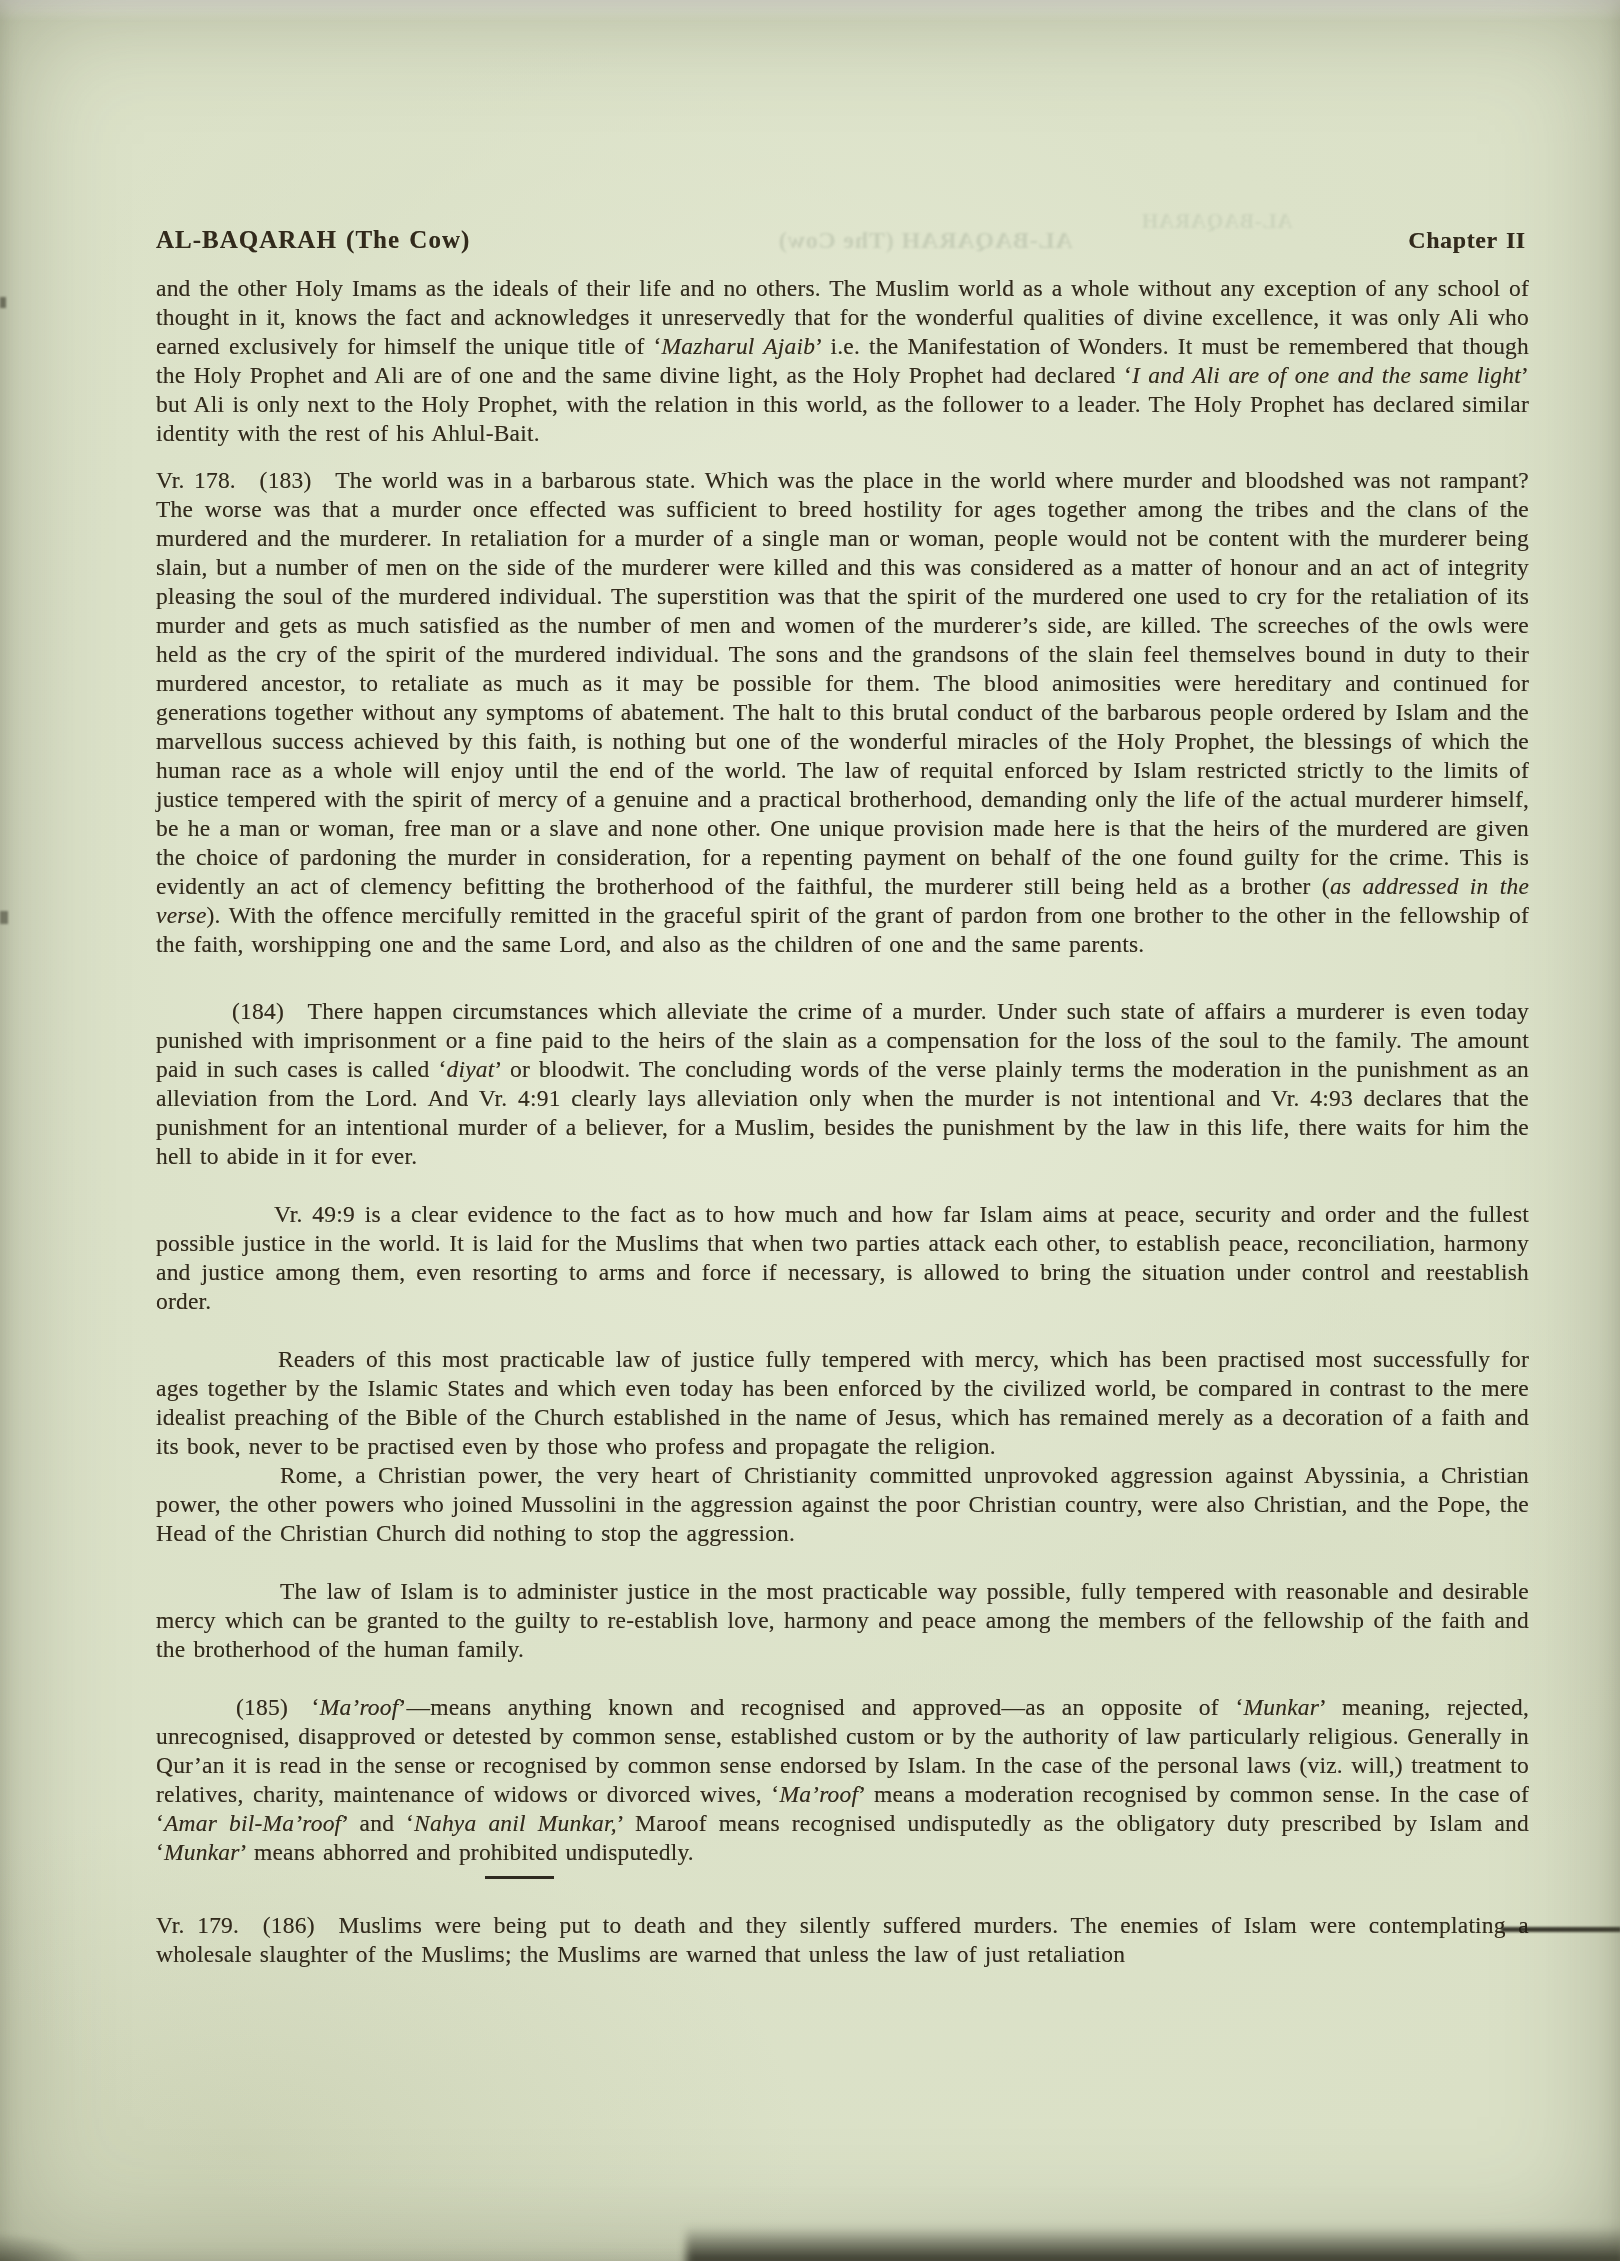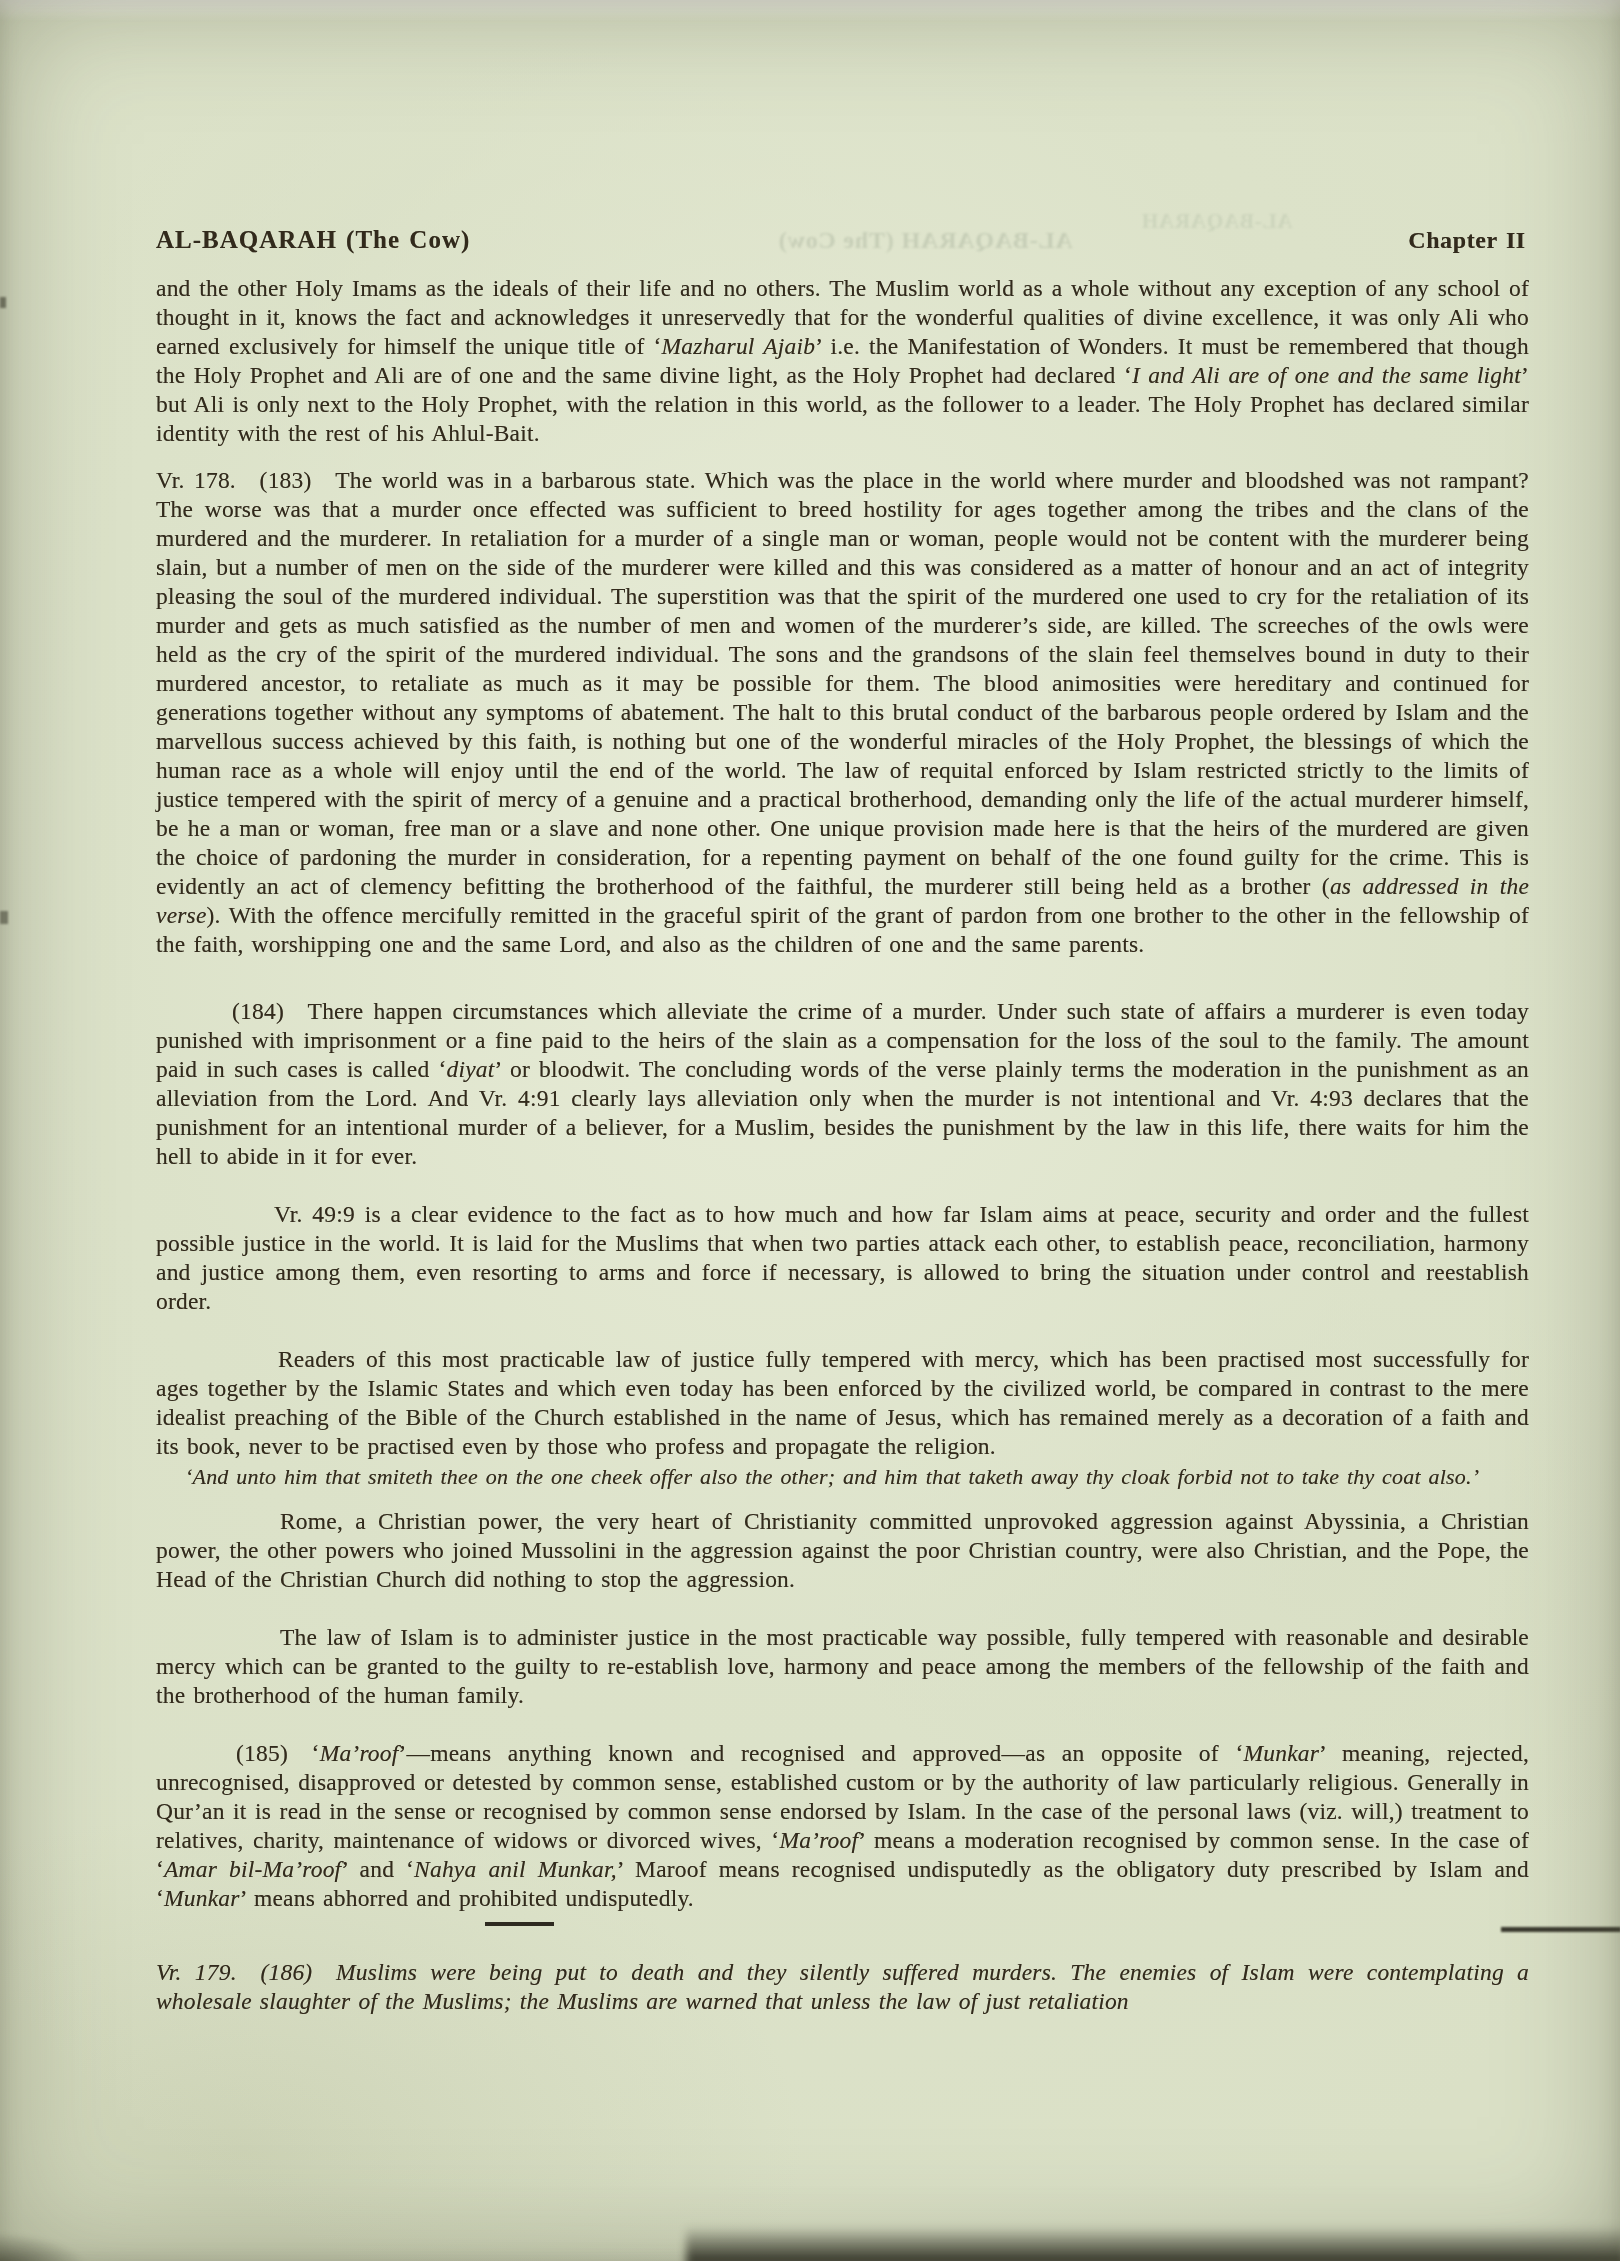--- a/index.html
+++ b/index.html
@@ -41,21 +41,21 @@
   .ap{text-align:right;padding-right:9.6px;margin:0;}
   .divider{width:69px;height:3.2px;background:#2e2a20;border:0;margin:9.6px 0 32px 329px;}
   .pagenum{text-align:center;font-size:25px;margin-top:17.5px;letter-spacing:0.8px;}
   
   p[data-name="para-continuation"]{margin-bottom:17.5px;}
   p[data-name="para-183"]{margin-bottom:38px;}
   p[data-name="para-readers"]{margin-bottom:0;}
   p[data-name="bible-preaches-line"]{margin-bottom:17.5px;}
   p[data-name="quote-2"]{margin-bottom:32px;}
   p[data-name="para-185"]{margin-bottom:1.6px;}
-  p[data-name="para-186"]{margin-bottom:16px;font-style:italic;}
+  p[data-name="para-186"]{margin-bottom:16px;}
   .italic{font-style:italic;}
   
   .ghost{
     position:absolute;transform:scaleX(-1);
     font-weight:bold;font-size:24px;letter-spacing:0.8px;
     color:rgba(104,120,102,.20);filter:blur(1px);
     white-space:nowrap;pointer-events:none;
   }
   .ghost1{left:778px;top:227px;}
   .ghost2{left:1141px;top:209px;font-size:21px;color:rgba(104,120,102,.13);}
@@ -85,21 +85,20 @@
       <span class="hleft" data-name="running-header-title">AL-BAQARAH  (The Cow)</span>
       <span class="hright" data-name="running-header-chapter">Chapter II</span>
     </div>
 
     <div data-name="text-body">
         <p class="para" data-name="para-continuation"><span data-name="text-run">and the other Holy Imams as the ideals of their life and no others.  The Muslim world as a whole without any exception of any school of thought in it, knows the fact and acknowledges it unreservedly that for the wonderful qualities of divine excellence, it was only Ali who earned exclusively for himself the unique title of ‘</span><span class="italic" data-name="italic-phrase">Mazharul Ajaib</span><span data-name="text-run">’ i.e. the Manifestation of Wonders.  It must be remembered that though the Holy Prophet and Ali are of one and the same divine light, as the Holy Prophet had declared ‘</span><span class="italic" data-name="italic-phrase">I and Ali are of one and the same light</span><span data-name="text-run">’ but Ali is only next to the Holy Prophet, with the relation in this world, as the follower to a leader.  The Holy Prophet has declared similar identity with the rest of his Ahlul-Bait.</span></p>
         <p class="para" data-name="para-183"><span data-name="text-run">Vr. 178. (183) The world was in a barbarous state.  Which was the place in the world where murder and bloodshed was not rampant?  The worse was that a murder once effected was sufficient to breed hostility for ages together among the tribes and the clans of the murdered and the murderer.  In retaliation for a murder of a single man or woman, people would not be content with the murderer being slain, but a number of men on the side of the murderer were killed and this was considered as a matter of honour and an act of integrity pleasing the soul of the murdered individual.  The superstition was that the spirit of the murdered one used to cry for the retaliation of its murder and gets as much satisfied as the number of men and women of the murderer’s side, are killed.  The screeches of the owls were held as the cry of the spirit of the murdered individual.  The sons and the grandsons of the slain feel themselves bound in duty to their murdered ancestor, to retaliate as much as it may be possible for them.  The blood animosities were hereditary and continued for generations together without any symptoms of abatement.  The halt to this brutal conduct of the barbarous people ordered by Islam and the marvellous success achieved by this faith, is nothing but one of the wonderful miracles of the Holy Prophet, the blessings of which the human race as a whole will enjoy until the end of the world.  The law of requital enforced by Islam restricted strictly to the limits of justice tempered with the spirit of mercy of a genuine and a practical brotherhood, demanding only the life of the actual murderer himself, be he a man or woman, free man or a slave and none other. One unique provision made here is that the heirs of the murdered are given the choice of pardoning the murder in consideration, for a repenting payment on behalf of the one found guilty for the crime. This is evidently an act of clemency befitting the brotherhood of the faithful, the murderer still being held as a brother (</span><span class="italic" data-name="italic-phrase">as addressed in the verse</span><span data-name="text-run">).  With the offence mercifully remitted in the graceful spirit of the grant of pardon from one brother to the other in the fellowship of the faith, worshipping one and the same Lord, and also as the children of one and the same parents.</span></p>
         <p class="para" data-name="para-184" style="text-indent: 76px;"><span data-name="text-run">(184) There happen circumstances which alleviate the crime of a murder.  Under such state of affairs a murderer is even today punished with imprisonment or a fine paid to the heirs of the slain as a compensation for the loss of the soul to the family.  The amount paid in such cases is called ‘</span><span class="italic" data-name="italic-phrase">diyat</span><span data-name="text-run">’ or bloodwit.  The concluding words of the verse plainly terms the moderation in the punishment as an alleviation from the Lord.  And Vr. 4:91 clearly lays alleviation only when the murder is not intentional and Vr. 4:93 declares that the punishment for an intentional murder of a believer, for a Muslim, besides the punishment by the law in this life, there waits for him the hell to abide in it for ever.</span></p>
         <p class="para" data-name="para-49-9" style="text-indent: 118px;"><span data-name="text-run">Vr. 49:9 is a clear evidence to the fact as to how much and how far Islam aims at peace, security and order and the fullest possible justice in the world.  It is laid for the Muslims that when two parties attack each other, to establish peace, reconciliation, harmony and justice among them, even resorting to arms and force if necessary, is allowed to bring the situation under control and reestablish order.</span></p>
         <p class="para" data-name="para-readers" style="text-indent: 122px;"><span data-name="text-run">Readers of this most practicable law of justice fully tempered with mercy, which has been practised most successfully for ages together by the Islamic States and which even today has been enforced by the civilized world, be compared in contrast to the mere idealist preaching of the Bible of the Church established in the name of Jesus, which has remained merely as a decoration of a faith and its book, never to be practised even by those who profess and propagate the religion.</span></p>
-        <p class="quote" data-name="quote-1"><span data-name="text-run">‘And unto him that smiteth thee on the one cheek offer also the other; and him that taketh away thy cloak forbid not to take thy coat also.’</span></p>
         <p class="para" data-name="para-rome" style="text-indent: 124px;"><span data-name="text-run">Rome, a Christian power, the very heart of Christianity committed unprovoked aggression against Abyssinia, a Christian power, the other powers who joined Mussolini in the aggression against the poor Christian country, were also Christian, and the Pope, the Head of the Christian Church did nothing to stop the aggression.</span></p>
         <p class="para" data-name="para-law-of-islam" style="text-indent: 124px;"><span data-name="text-run">The law of Islam is to administer justice in the most practicable way possible, fully tempered with reasonable and desirable mercy which can be granted to the guilty to re-establish love, harmony and peace among the members of the fellowship of the faith and the brotherhood of the human family.</span></p>
         <p class="para" data-name="para-185" style="text-indent: 80px;"><span data-name="text-run">(185) ‘</span><span class="italic" data-name="italic-phrase">Ma’roof</span><span data-name="text-run">’—means anything known and recognised and approved—as an opposite of ‘</span><span class="italic" data-name="italic-phrase">Munkar</span><span data-name="text-run">’ meaning, rejected, unrecognised, disapproved or detested by common sense, established custom or by the authority of law particularly religious.  Generally in Qur’an it is read in the sense or recognised by common sense endorsed by Islam.  In the case of the personal laws (viz. will,) treatment to relatives, charity, maintenance of widows or divorced wives, ‘</span><span class="italic" data-name="italic-phrase">Ma’roof</span><span data-name="text-run">’ means a moderation recognised by common sense.  In the case of ‘</span><span class="italic" data-name="italic-phrase">Amar bil-Ma’roof</span><span data-name="text-run">’ and ‘</span><span class="italic" data-name="italic-phrase">Nahya anil Munkar,</span><span data-name="text-run">’ Maroof means recognised undisputedly as the obligatory duty prescribed by Islam and ‘</span><span class="italic" data-name="italic-phrase">Munkar</span><span data-name="text-run">’ means abhorred and prohibited undisputedly.</span></p>
         <div class="divider" data-name="section-divider"></div>
         <p class="para" data-name="para-186"><span data-name="text-run">Vr. 179. (186) Muslims were being put to death and they silently suffered murders.  The enemies of Islam were contemplating a wholesale slaughter of the Muslims; the Muslims are warned that unless the law of just retaliation</span></p>
       </div>
 
   </div>
 
   <div class="scan-top" data-name="scan-edge-top"></div>

